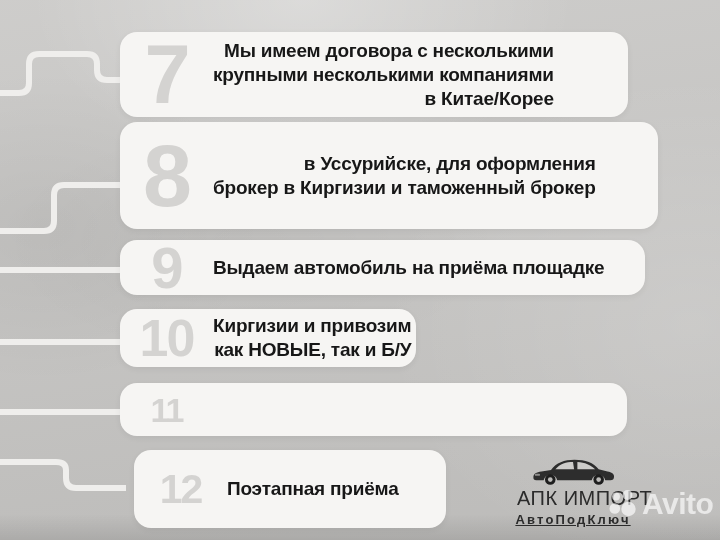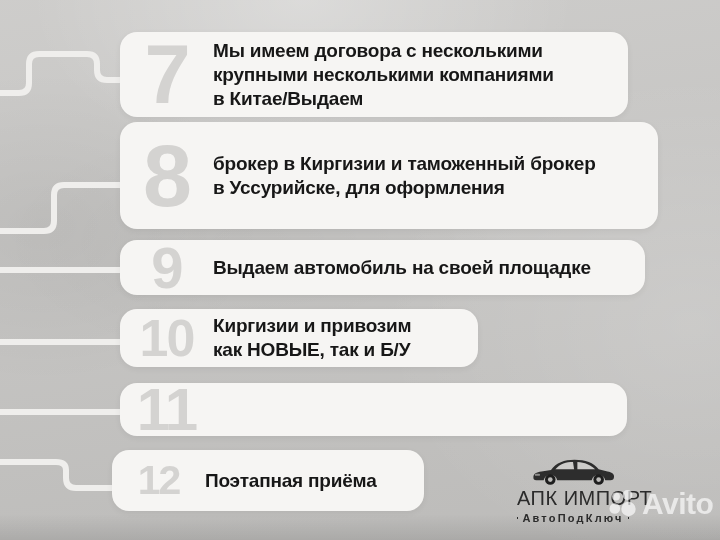--- a/index.html
+++ b/index.html
@@ -23,35 +23,35 @@
   .step{
     position:absolute;z-index:2;
     background:#f6f5f3;border-radius:17px;
     box-shadow:0 2px 6px rgba(0,0,0,0.06);
     display:flex;align-items:center;
   }
   .num{
     flex:0 0 93px;width:93px;text-align:center;
     font-weight:900;color:#d4d3d1;line-height:1;letter-spacing:-2px;
   }
-  .txt{font-weight:800;color:#171717;font-size:19px;line-height:24px;letter-spacing:-0.2px;}
+  .txt{font-weight:800;color:#171717;font-size:19px;line-height:24px;letter-spacing:-0.2px;text-align:right;}
   .txt .line{white-space:nowrap;}
   .s1{left:120px;top:32px;width:508px;height:85px}   .s1 .num{font-size:83px}
   .s2{left:120px;top:122px;width:538px;height:107px} .s2 .num{font-size:88px}
   .s3{left:120px;top:240px;width:525px;height:55px}  .s3 .num{font-size:58px}
-  .s4{left:120px;top:309px;width:358px;height:58px}  .s4 .num{font-size:52px}
-  .s5{left:120px;top:383px;width:507px;height:53px}  .s5 .num{font-size:60px}
-  .s6{left:112px;top:450px;width:312px;height:61px}  .s6 .num{font-size:41px}
+  .s4{left:120px;top:309px;width:296px;height:58px}  .s4 .num{font-size:52px}
+  .s5{left:120px;top:383px;width:507px;height:53px}  .s5 .num{font-size:34px}
+  .s6{left:134px;top:450px;width:312px;height:78px}  .s6 .num{font-size:41px}
 
   .brand{position:absolute;left:517px;top:454px;width:112px;z-index:2;text-align:center;}
   .brand-car{display:block;margin:0 auto;}
   .brand-title{font-weight:400;font-size:20px;letter-spacing:0.5px;color:#2b2b2b;margin-top:1px;white-space:nowrap;}
   .brand-sub{display:flex;align-items:center;justify-content:center;gap:4px;margin-top:2px;}
   .brand-sub .dash{width:15px;height:2px;background:#2b2b2b;}
-  .brand-sub .sub-text{font-weight:700;font-size:11px;letter-spacing:2.2px;color:#2b2b2b;white-space:nowrap;}
+  .brand-sub .sub-text{font-weight:700;font-size:13px;letter-spacing:2.2px;color:#2b2b2b;white-space:nowrap;text-decoration:underline;}
 
   .watermark{position:absolute;left:607px;top:488px;z-index:3;display:flex;align-items:center;gap:4px;}
   .wm-text{font-weight:700;font-size:30px;color:rgba(255,255,255,0.65);letter-spacing:-0.5px;line-height:1;}
 </style>
 </head>
 <body>
 
 <div class="canvas">
 
   <svg class="connectors" width="720" height="540" viewBox="0 0 720 540">
@@ -63,36 +63,36 @@
       <path d="M0 412 H126"></path>
       <path d="M0 462 H56 Q66 462 66 470 V478 Q66 488 76 488 H126"></path>
     </g>
   </svg>
 
   <div class="step s1">
     <div class="num">7</div>
     <div class="txt">
       <div class="line">Мы имеем договора с несколькими</div>
       <div class="line">крупными несколькими компаниями</div>
-      <div class="line">в Китае/Выдаем</div>
+      <div class="line">в Китае/Корее</div>
     </div>
   </div>
 
   <div class="step s2">
     <div class="num">8</div>
     <div class="txt">
+      <div class="line">в Уссурийске, для оформления</div>
       <div class="line">брокер в Киргизии и таможенный брокер</div>
-      <div class="line">в Уссурийске, для оформления</div>
     </div>
   </div>
 
   <div class="step s3">
     <div class="num">9</div>
     <div class="txt">
-      <div class="line">Выдаем автомобиль на своей площадке</div>
+      <div class="line">Выдаем автомобиль на приёма площадке</div>
     </div>
   </div>
 
   <div class="step s4">
     <div class="num">10</div>
     <div class="txt">
       <div class="line">Киргизии и привозим</div>
       <div class="line">как НОВЫЕ, так и Б/У</div>
     </div>
   </div>

